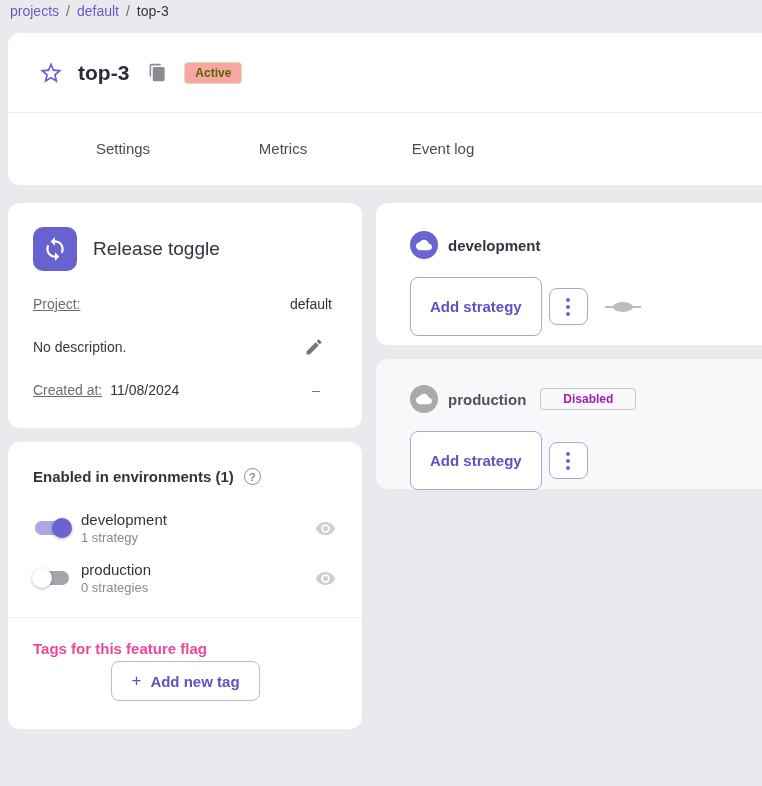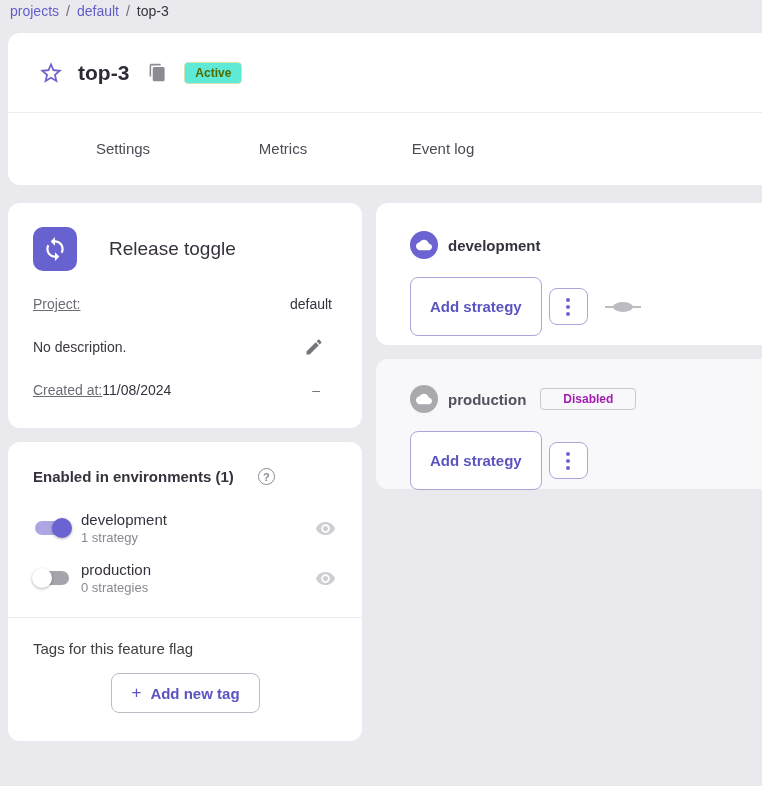--- a/index.html
+++ b/index.html
@@ -17,70 +17,70 @@
   .breadcrumb { position:absolute; top:3px; left:10px; font-size:14px; color:#6e6a76; display:flex; gap:7px; align-items:center; }
   .breadcrumb .crumb-link { color:#635dc8; cursor:pointer; }
   .breadcrumb .crumb-current { color:#37313e; }
 
   
   .header-card { position:absolute; left:8px; top:33px; width:770px; height:152px; background:#fff; border-radius:12px; }
   .title-row { height:80px; display:flex; align-items:center; padding-left:30px; border-bottom:1px solid #ececf0; }
   .star-btn { width:26px; height:26px; display:flex; align-items:center; justify-content:center; cursor:pointer; }
   .flag-title { font-size:21px; color:#2f2a35; margin-left:14px; }
   .copy-btn { margin-left:17px; width:22px; height:22px; display:flex; align-items:center; justify-content:center; cursor:pointer; }
-  .badge-active { margin-left:16px; font-size:12px; font-weight:bold; color:#4d6b00; background:#5eead4; border:1px solid #d2e2b2; border-radius:4px; padding:3px 10px; }
+  .badge-active { margin-left:16px; font-size:12px; font-weight:bold; color:#4d6b00; background:#fca5a5; border:1px solid #d2e2b2; border-radius:4px; padding:3px 10px; }
 
   
   .tabs-row { display:flex; margin-left:35px; height:71px; }
   .tab { width:160px; display:flex; align-items:center; justify-content:center; font-size:15px; color:#4e4a56; position:relative; cursor:pointer; }
   .tab.active { font-weight:bold; color:#37313e; }
   .tab.active::after { content:""; position:absolute; left:0; right:0; bottom:0; height:4px; background:#6b63d1; border-radius:3px 3px 0 0; }
 
   
   .left-col  { position:absolute; left:8px;  top:203px; width:354px; display:flex; flex-direction:column; gap:14px; }
   .right-col { position:absolute; left:376px; top:203px; width:400px; display:flex; flex-direction:column; gap:14px; }
   .card { background:#fff; border-radius:12px; }
 
   
   .release-card { padding:24px 30px 24px 25px; height:225px; }
-  .release-head { display:flex; align-items:center; gap:32px; margin-bottom:25px; }
+  .release-head { display:flex; align-items:center; gap:16px; margin-bottom:25px; }
   .flag-type-icon { width:44px; height:44px; border-radius:10px; background:#6862d0; display:flex; align-items:center; justify-content:center; flex:none; }
   .release-title { font-size:19px; color:#37313e; }
   .meta-row { display:flex; align-items:center; justify-content:space-between; margin-bottom:24px; font-size:14px; }
   .meta-row:last-child { margin-bottom:0; }
   .meta-label { color:#6e6a76;text-decoration:underline; }
   .meta-value { color:#37313e; }
   .desc-text { color:#3a3540; font-size:14px; }
   .edit-btn { width:22px; height:22px; margin-right:7px; cursor:pointer; display:flex; align-items:center; justify-content:center; }
-  .created-group { display:flex; align-items:center; }
+  .created-group { display:flex; gap:8px; align-items:center; }
   .empty-dash { color:#76737c; font-size:14px; margin-right:12px; }
 
   
   .env-card { padding:26px 24px 28px 25px; }
-  .env-title-row { display:flex; align-items:center; gap:24px; margin-bottom:26px; }
+  .env-title-row { display:flex; align-items:center; gap:10px; margin-bottom:26px; }
   .env-title { font-size:15px; font-weight:bold; color:#37313e; }
   .help-icon { width:17px; height:17px; border:1.5px solid #8d8a94; border-radius:50%; color:#8d8a94; font-size:11px; font-weight:bold; display:flex; align-items:center; justify-content:center; cursor:pointer; }
   .env-row { display:flex; align-items:center; margin-bottom:16px; }
   .env-row:last-of-type { margin-bottom:0; }
   .env-text { margin-left:10px; }
   .env-name { font-size:15px; color:#37313e; }
   .env-strategies { font-size:13px; color:#8a8791; margin-top:2px; }
   .eye-btn { margin-left:auto; margin-right:2px; cursor:pointer; display:flex; }
 
   
   .switch { position:relative; width:34px; height:14px; border-radius:8px; flex:none; margin:0 2px; cursor:pointer; }
   .switch .thumb { position:absolute; top:-3px; width:20px; height:20px; border-radius:50%; box-shadow:0 1px 3px rgba(0,0,0,.3); }
   .switch.on  { background:#aca6e4; }
   .switch.on .thumb { right:-3px; background:#6b63d1; }
   .switch.off { background:#a5a4ac; }
   .switch.off .thumb { left:-3px; background:#fff; }
 
   .card-divider { border:none; border-top:1px solid #ececf0; margin:22px -24px 22px -25px; }
 
-  .tags-title { font-size:15px; font-weight:normal; color:#404040; margin-bottom:16px; }
+  .tags-title { font-size:15px; font-weight:bold; color:#ec4899; margin-bottom:4px; }
   .add-tag-wrap { display:flex; justify-content:center; }
   .add-tag-btn { display:flex; align-items:center; gap:9px; background:#fff; border:1px solid #bcbcc8; border-radius:8px; padding:9px 19px; font-size:15px; font-weight:bold; color:#5b54c0; cursor:pointer; font-family:inherit; }
   .plus-glyph { font-size:17px; font-weight:normal; }
 
   
   .panel { padding:28px 30px 30px 34px; }
   .panel.dev { height:142px; }
   .panel.prod { height:130px; background:#f8f8fb; padding-top:26px; }
   .panel-head { display:flex; align-items:center; gap:10px; margin-bottom:18px; }
   .env-circle { width:28px; height:28px; border-radius:50%; display:flex; align-items:center; justify-content:center; flex:none; }

